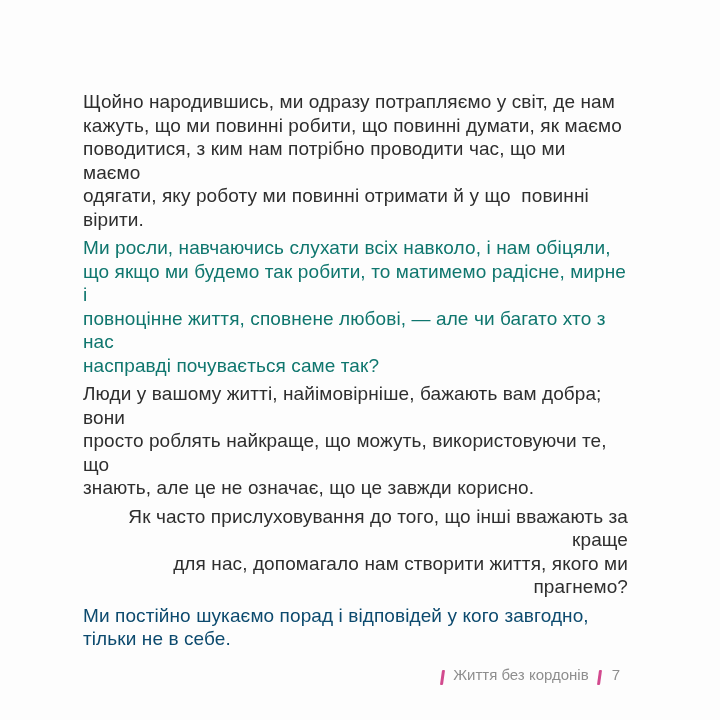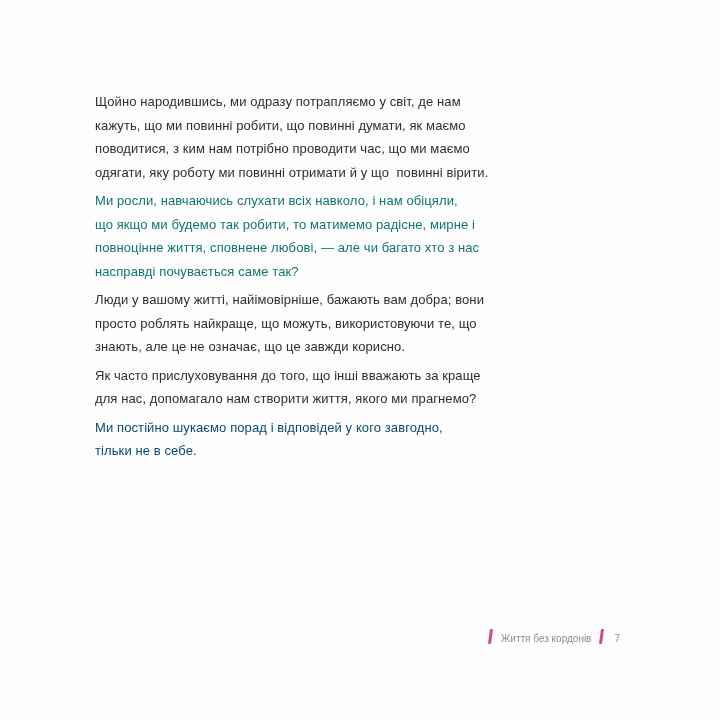--- a/index.html
+++ b/index.html
@@ -19,35 +19,35 @@
     inset: 0;
     background: #fdfdfd;
   }
   .text-block {
     position: absolute;
     left: 83px;
     top: 90px;
     width: 545px;
   }
   .text-block p {
-    margin: 0 0 5px 12px;
-    font-size: 13px;
+    margin: 0 0 5px 0;
+    font-size: 19px;
     line-height: 23.5px;
     letter-spacing: 0.1px;
     color: #2e2e2e;
     white-space: pre-wrap;
   }
   .footer {
     position: absolute;
-    top: 629px;
+    top: 665px;
     right: 100px;
     display: flex;
-    align-items: flex-start;
+    align-items: flex-end;
     gap: 9px;
-    font-size: 10px;
+    font-size: 15px;
     line-height: 20px;
     color: #8e8e8e;
   }
   .footer .bar {
     display: inline-block;
     width: 3px;
     height: 15px;
     background: #d24a8e;
     transform: skewX(-8deg);
     border-radius: 1px;
@@ -66,21 +66,21 @@
 кажуть, що ми повинні робити, що повинні думати, як маємо
 поводитися, з ким нам потрібно проводити час, що ми маємо
 одягати, яку роботу ми повинні отримати й у що  повинні вірити.</p>
     <p style="color: #0f766e;">Ми росли, навчаючись слухати всіх навколо, і нам обіцяли,
 що якщо ми будемо так робити, то матимемо радісне, мирне і
 повноцінне життя, сповнене любові, — але чи багато хто з нас
 насправді почувається саме так?</p>
     <p style="color: rgb(46, 46, 46);">Люди у вашому житті, найімовірніше, бажають вам добра; вони
 просто роблять найкраще, що можуть, використовуючи те, що
 знають, але це не означає, що це завжди корисно.</p>
-    <p style="color: rgb(46, 46, 46);">Як часто прислуховування до того, що інші вважають за краще
+    <p style="color: rgb(46, 46, 46); text-align: right;">Як часто прислуховування до того, що інші вважають за краще
 для нас, допомагало нам створити життя, якого ми прагнемо?</p>
     <p style="color: #0c4a6e;">Ми постійно шукаємо порад і відповідей у кого завгодно,
 тільки не в себе.</p>
   </main>
 
   <footer class="footer" style="color: rgb(142, 142, 142);">
     <span class="bar" style="background: rgb(210, 74, 142);"></span>
     <span class="chapter">Життя без кордонів</span>
     <span class="bar" style="background: rgb(210, 74, 142);"></span>
     <span class="page-num">7</span>

